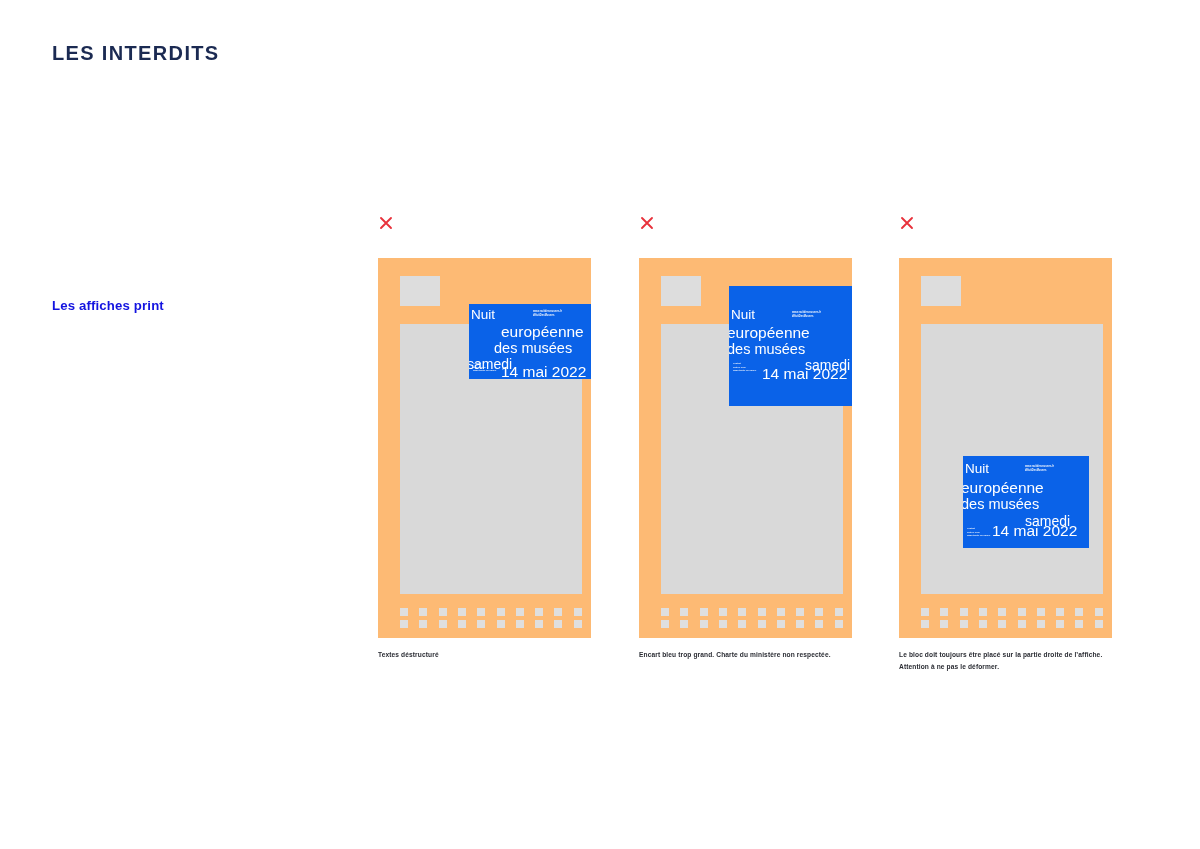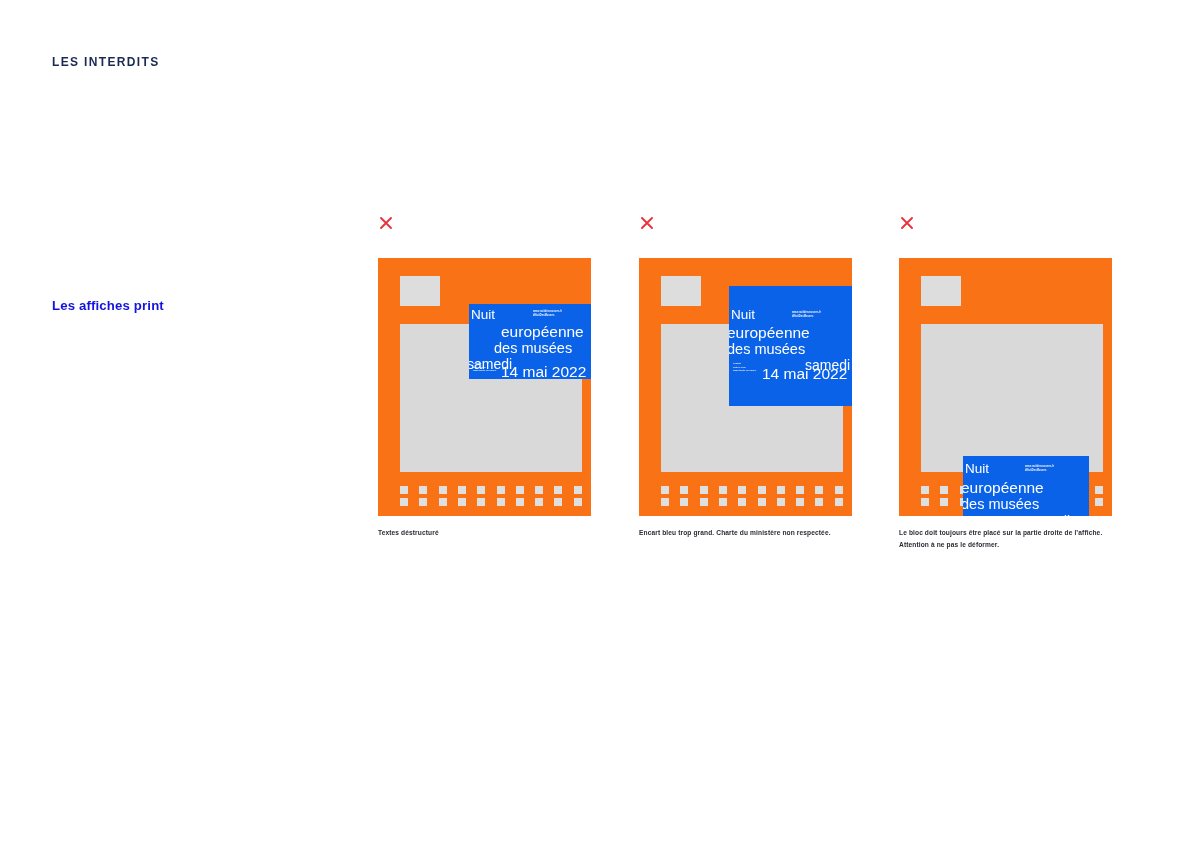--- a/index.html
+++ b/index.html
@@ -8,22 +8,22 @@
     height: 849px;
     background: #ffffff;
     font-family: "Liberation Sans", sans-serif;
     overflow: hidden;
   }
   .page { position: relative; width: 1200px; height: 849px; background: #fff; }
 
   
   .page-title {
     position: absolute;
-    left: 52px; top: 55px;
-    font-size: 12px;
+    left: 52px; top: 42px;
+    font-size: 20px;
     font-weight: bold;
     letter-spacing: 1.35px;
     color: #1b2a52;
   }
 
   
   .copy-block { position: absolute; left: 52px; top: 298px; width: 250px; }
   .copy-heading {
     font-size: 13.2px;
     font-weight: bold;
@@ -47,22 +47,22 @@
   .poster-col { position: absolute; top: 0; width: 213px; }
   .poster-col.c0 { left: 0; }
   .poster-col.c1 { left: 261px; }
   .poster-col.c2 { left: 521px; }
 
   .cross-icon { width: 16px; height: 16px; display: block; }
 
   .poster {
     position: relative;
     margin-top: 27px;
-    width: 213px; height: 258px;
-    background: #f97316;
+    width: 213px; height: 380px;
+    background: #fdba74;
     overflow: hidden;
   }
   .poster-logo-box {
     position: absolute;
     left: 22px; top: 18px;
     width: 40px; height: 30px;
     background: #dddddd;
   }
   .poster-image-area {
     position: absolute;

